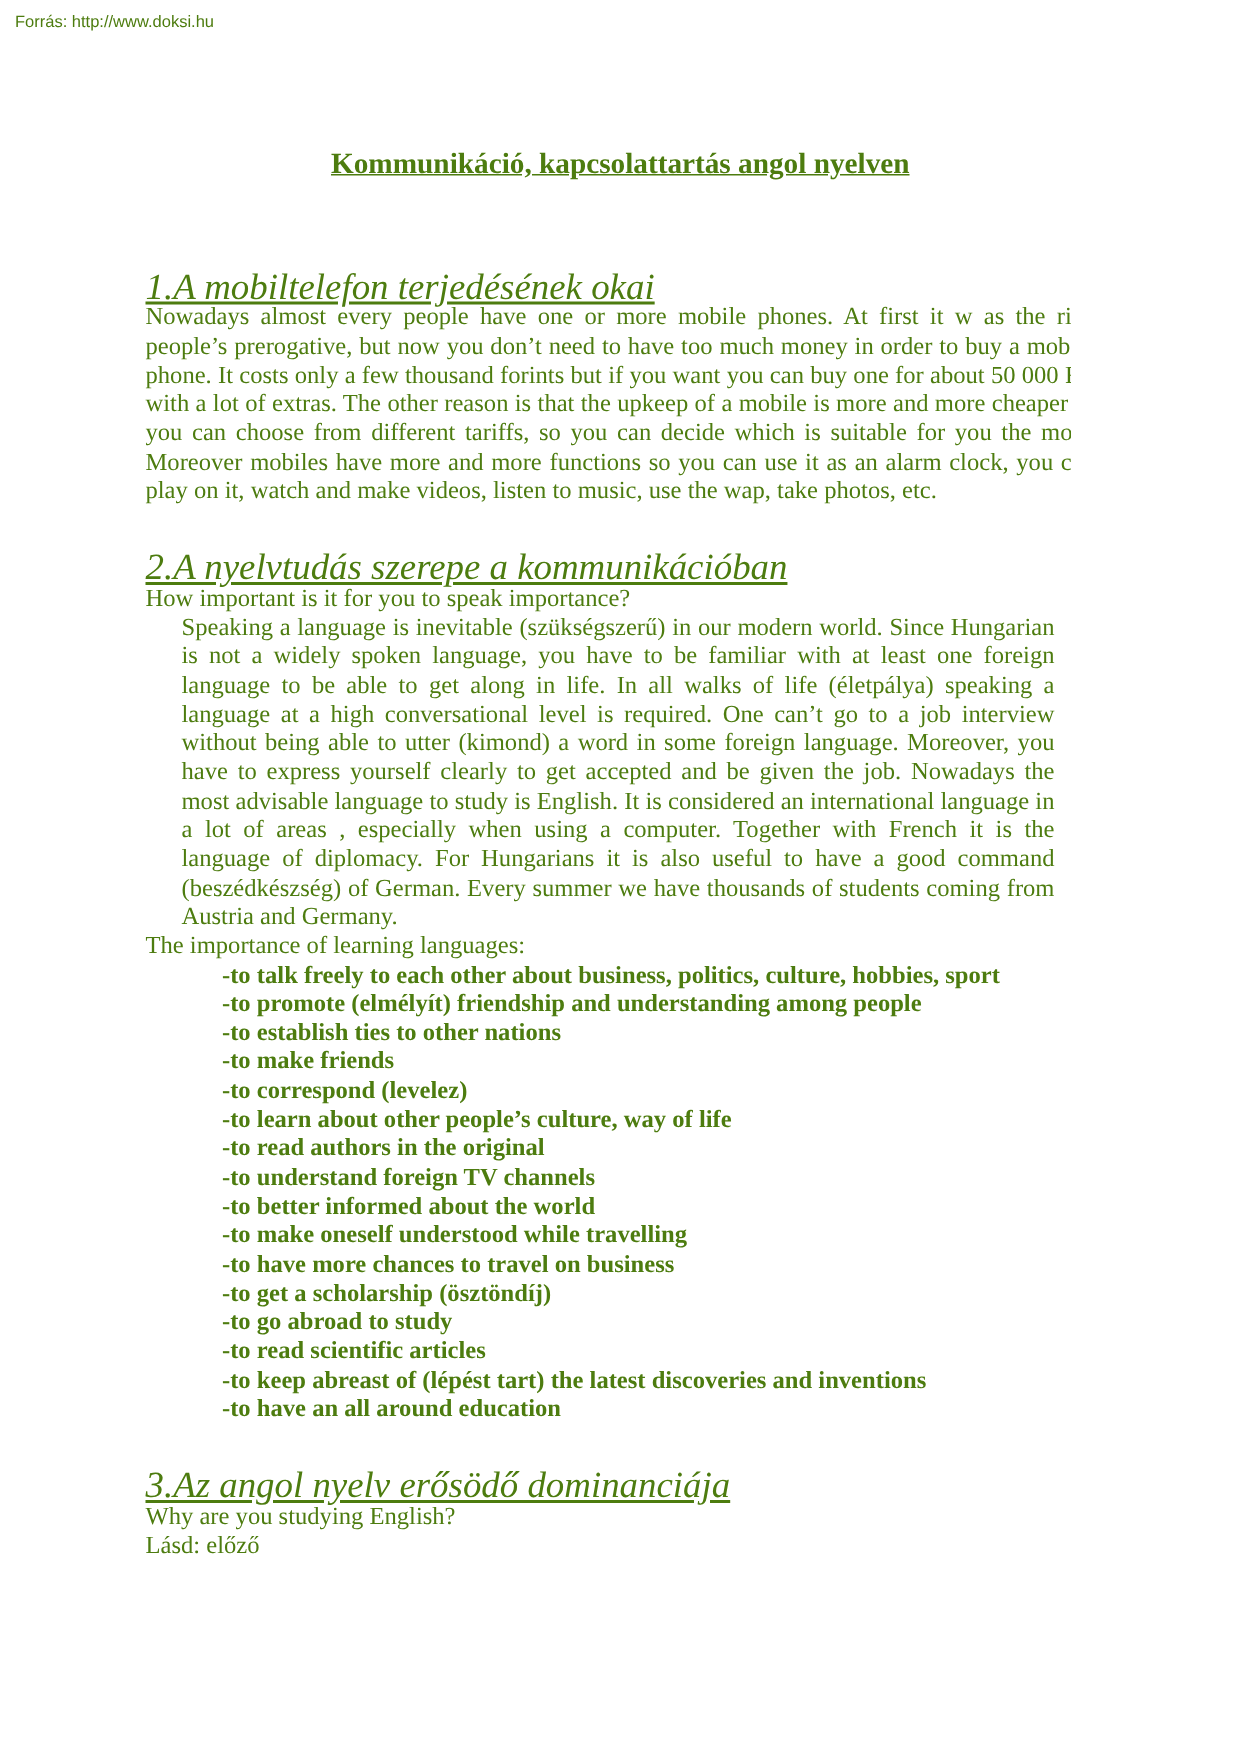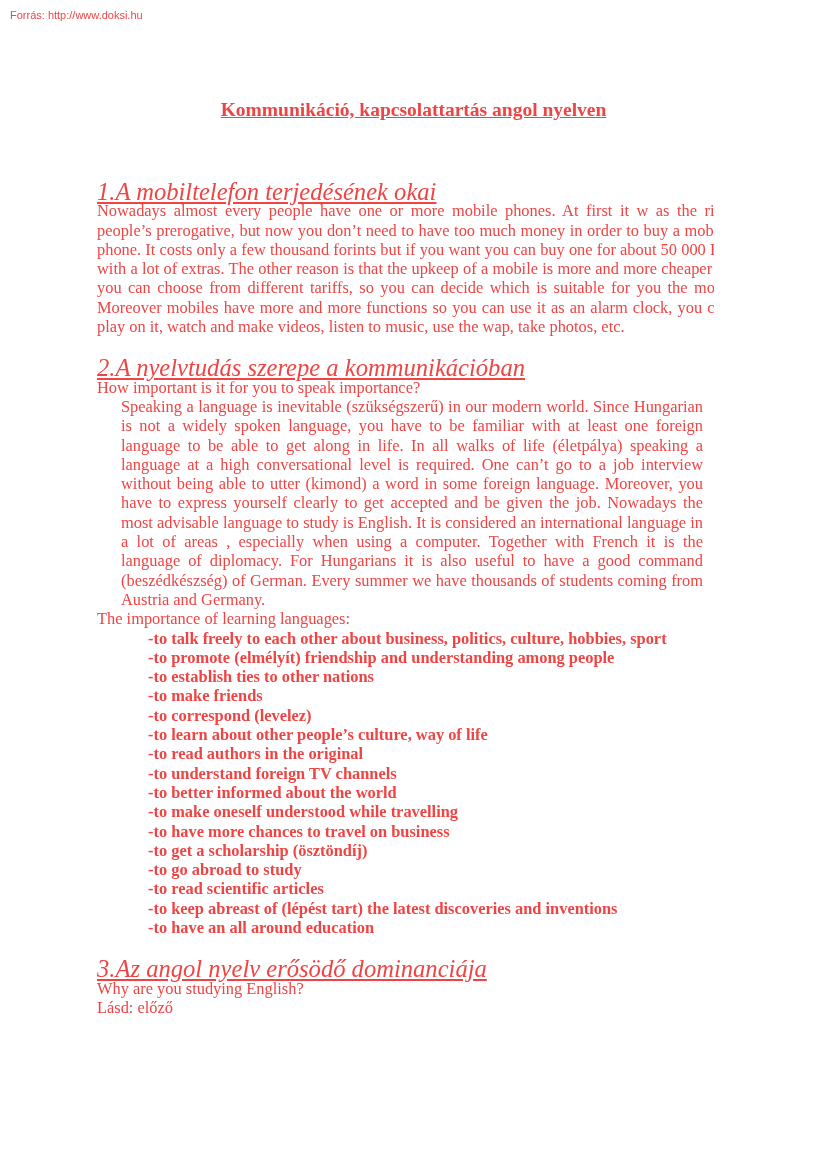--- a/index.html
+++ b/index.html
@@ -5,21 +5,21 @@
   html, body {
     margin: 0;
     padding: 0;
     background: #ffffff;
   }
   .page {
     position: relative;
     width: 714px;
     height: 1170px;
     background: #ffffff;
-    color: #ef4444;
+    color: #4d7c0f;
     font-family: "Liberation Serif", serif;
     font-size: 16.4px;
     line-height: 19.3px;
     overflow: hidden;
   }
   .source-note {
     position: absolute;
     top: 9px;
     left: 10px;
     font-family: "Liberation Sans", sans-serif;
@@ -52,21 +52,21 @@
   }
   .para-indented {
     text-align: justify;
     margin: 0 0 0 24px;
     width: 582px;
   }
   .plain-line {
     margin: 0;
   }
   .section-gap {
-    margin-top: 22px;
+    margin-top: 33px;
   }
   .list {
     margin: 0 0 0 51px;
     font-weight: bold;
   }
   .list-row {
     margin: 0;
     white-space: nowrap;
   }
 </style>

